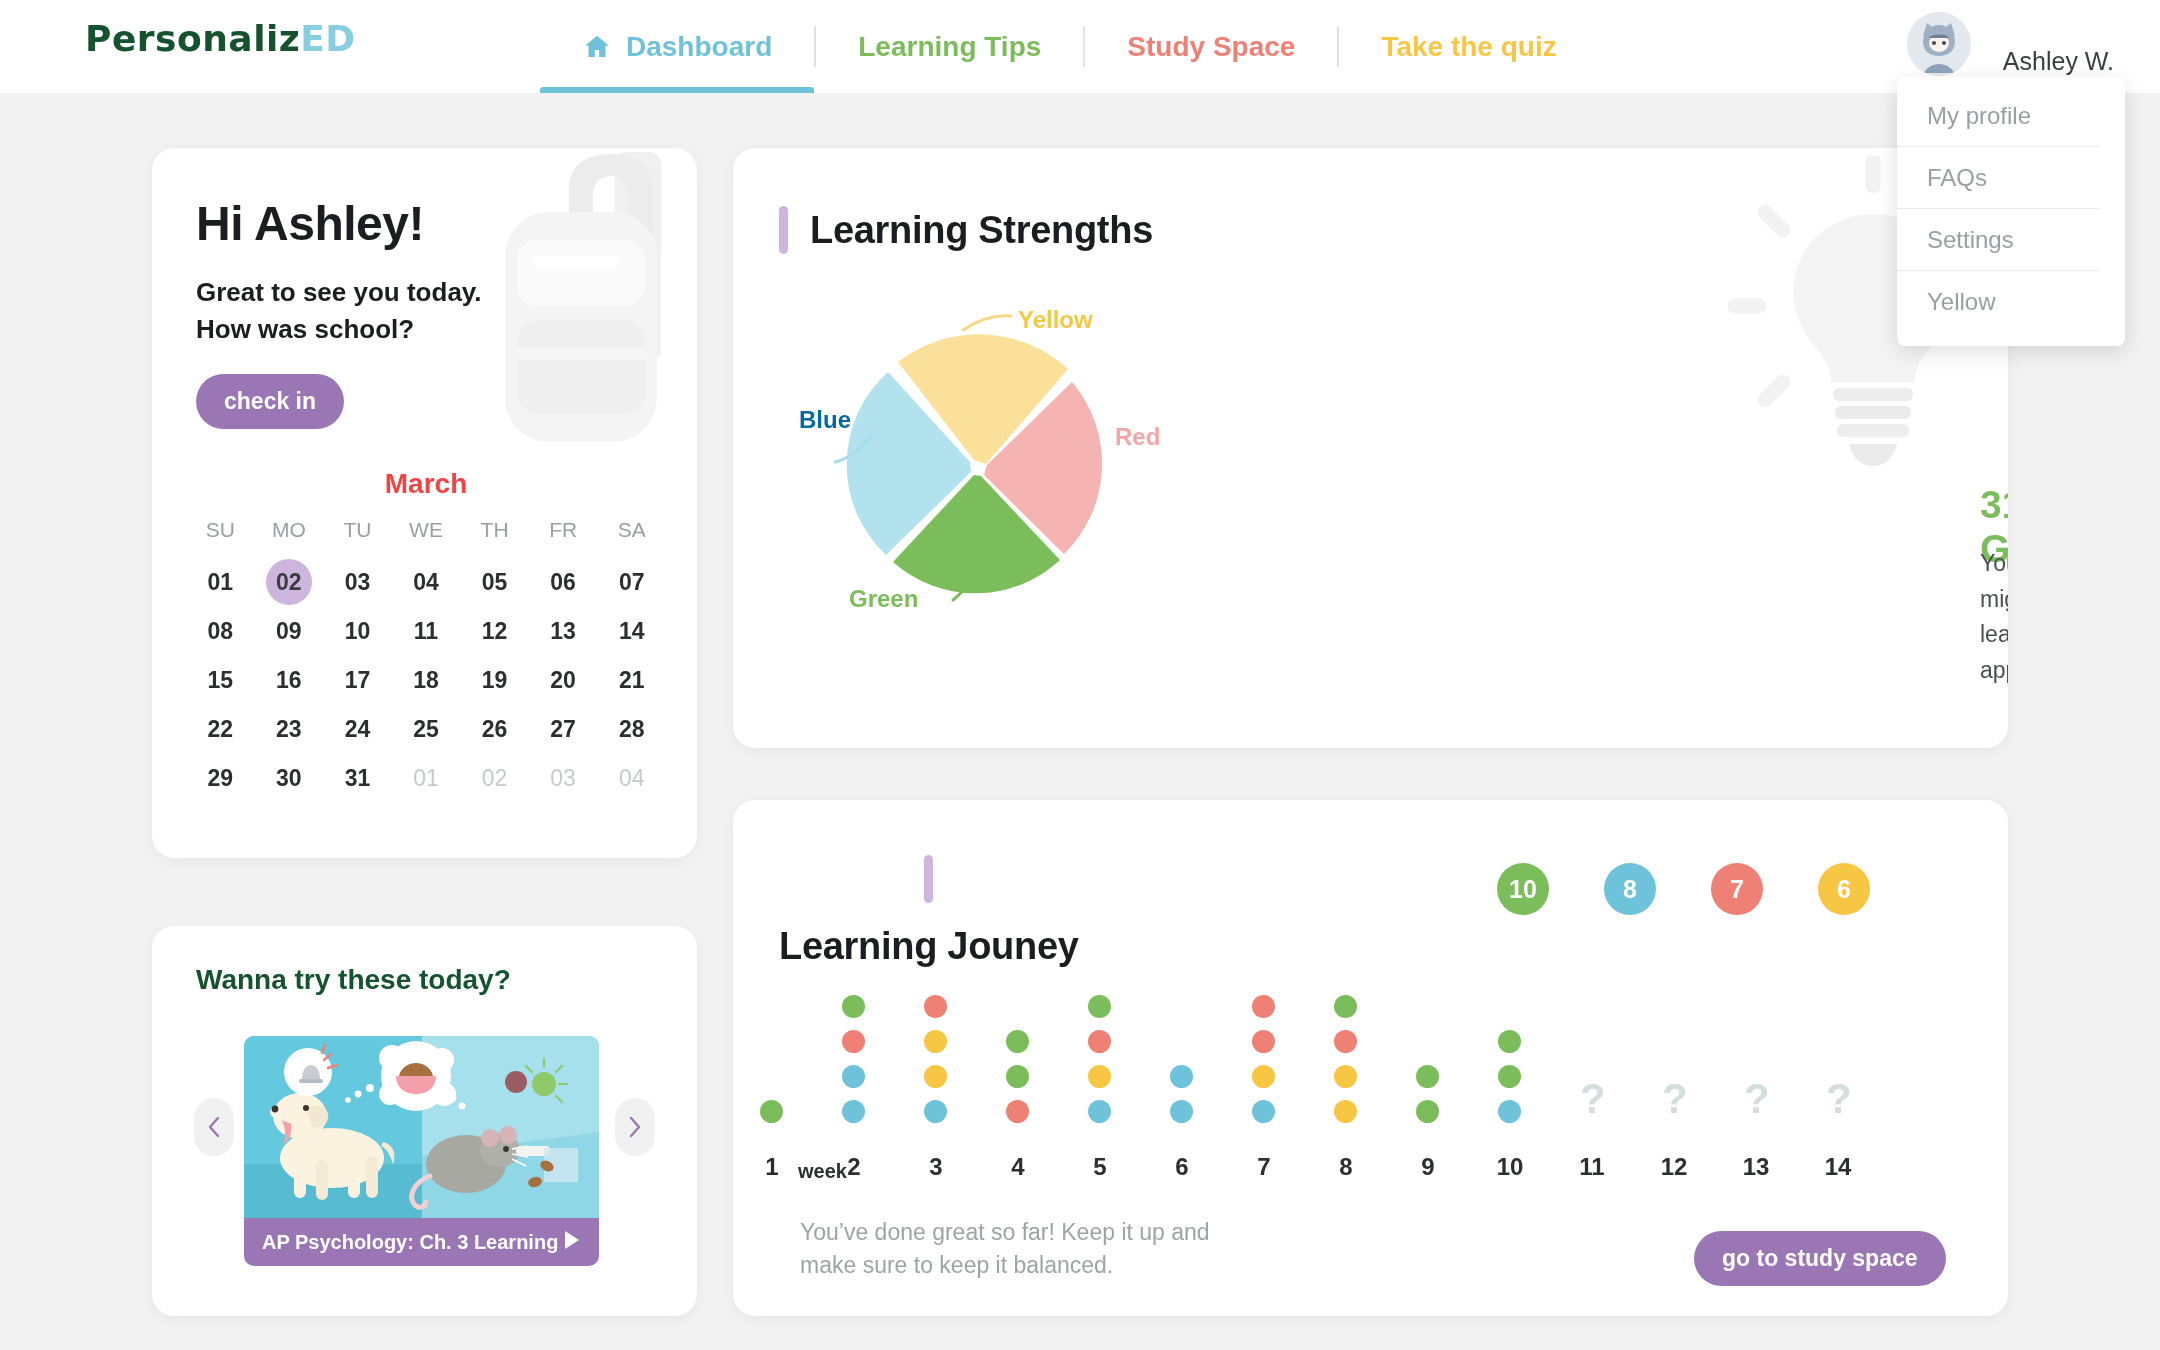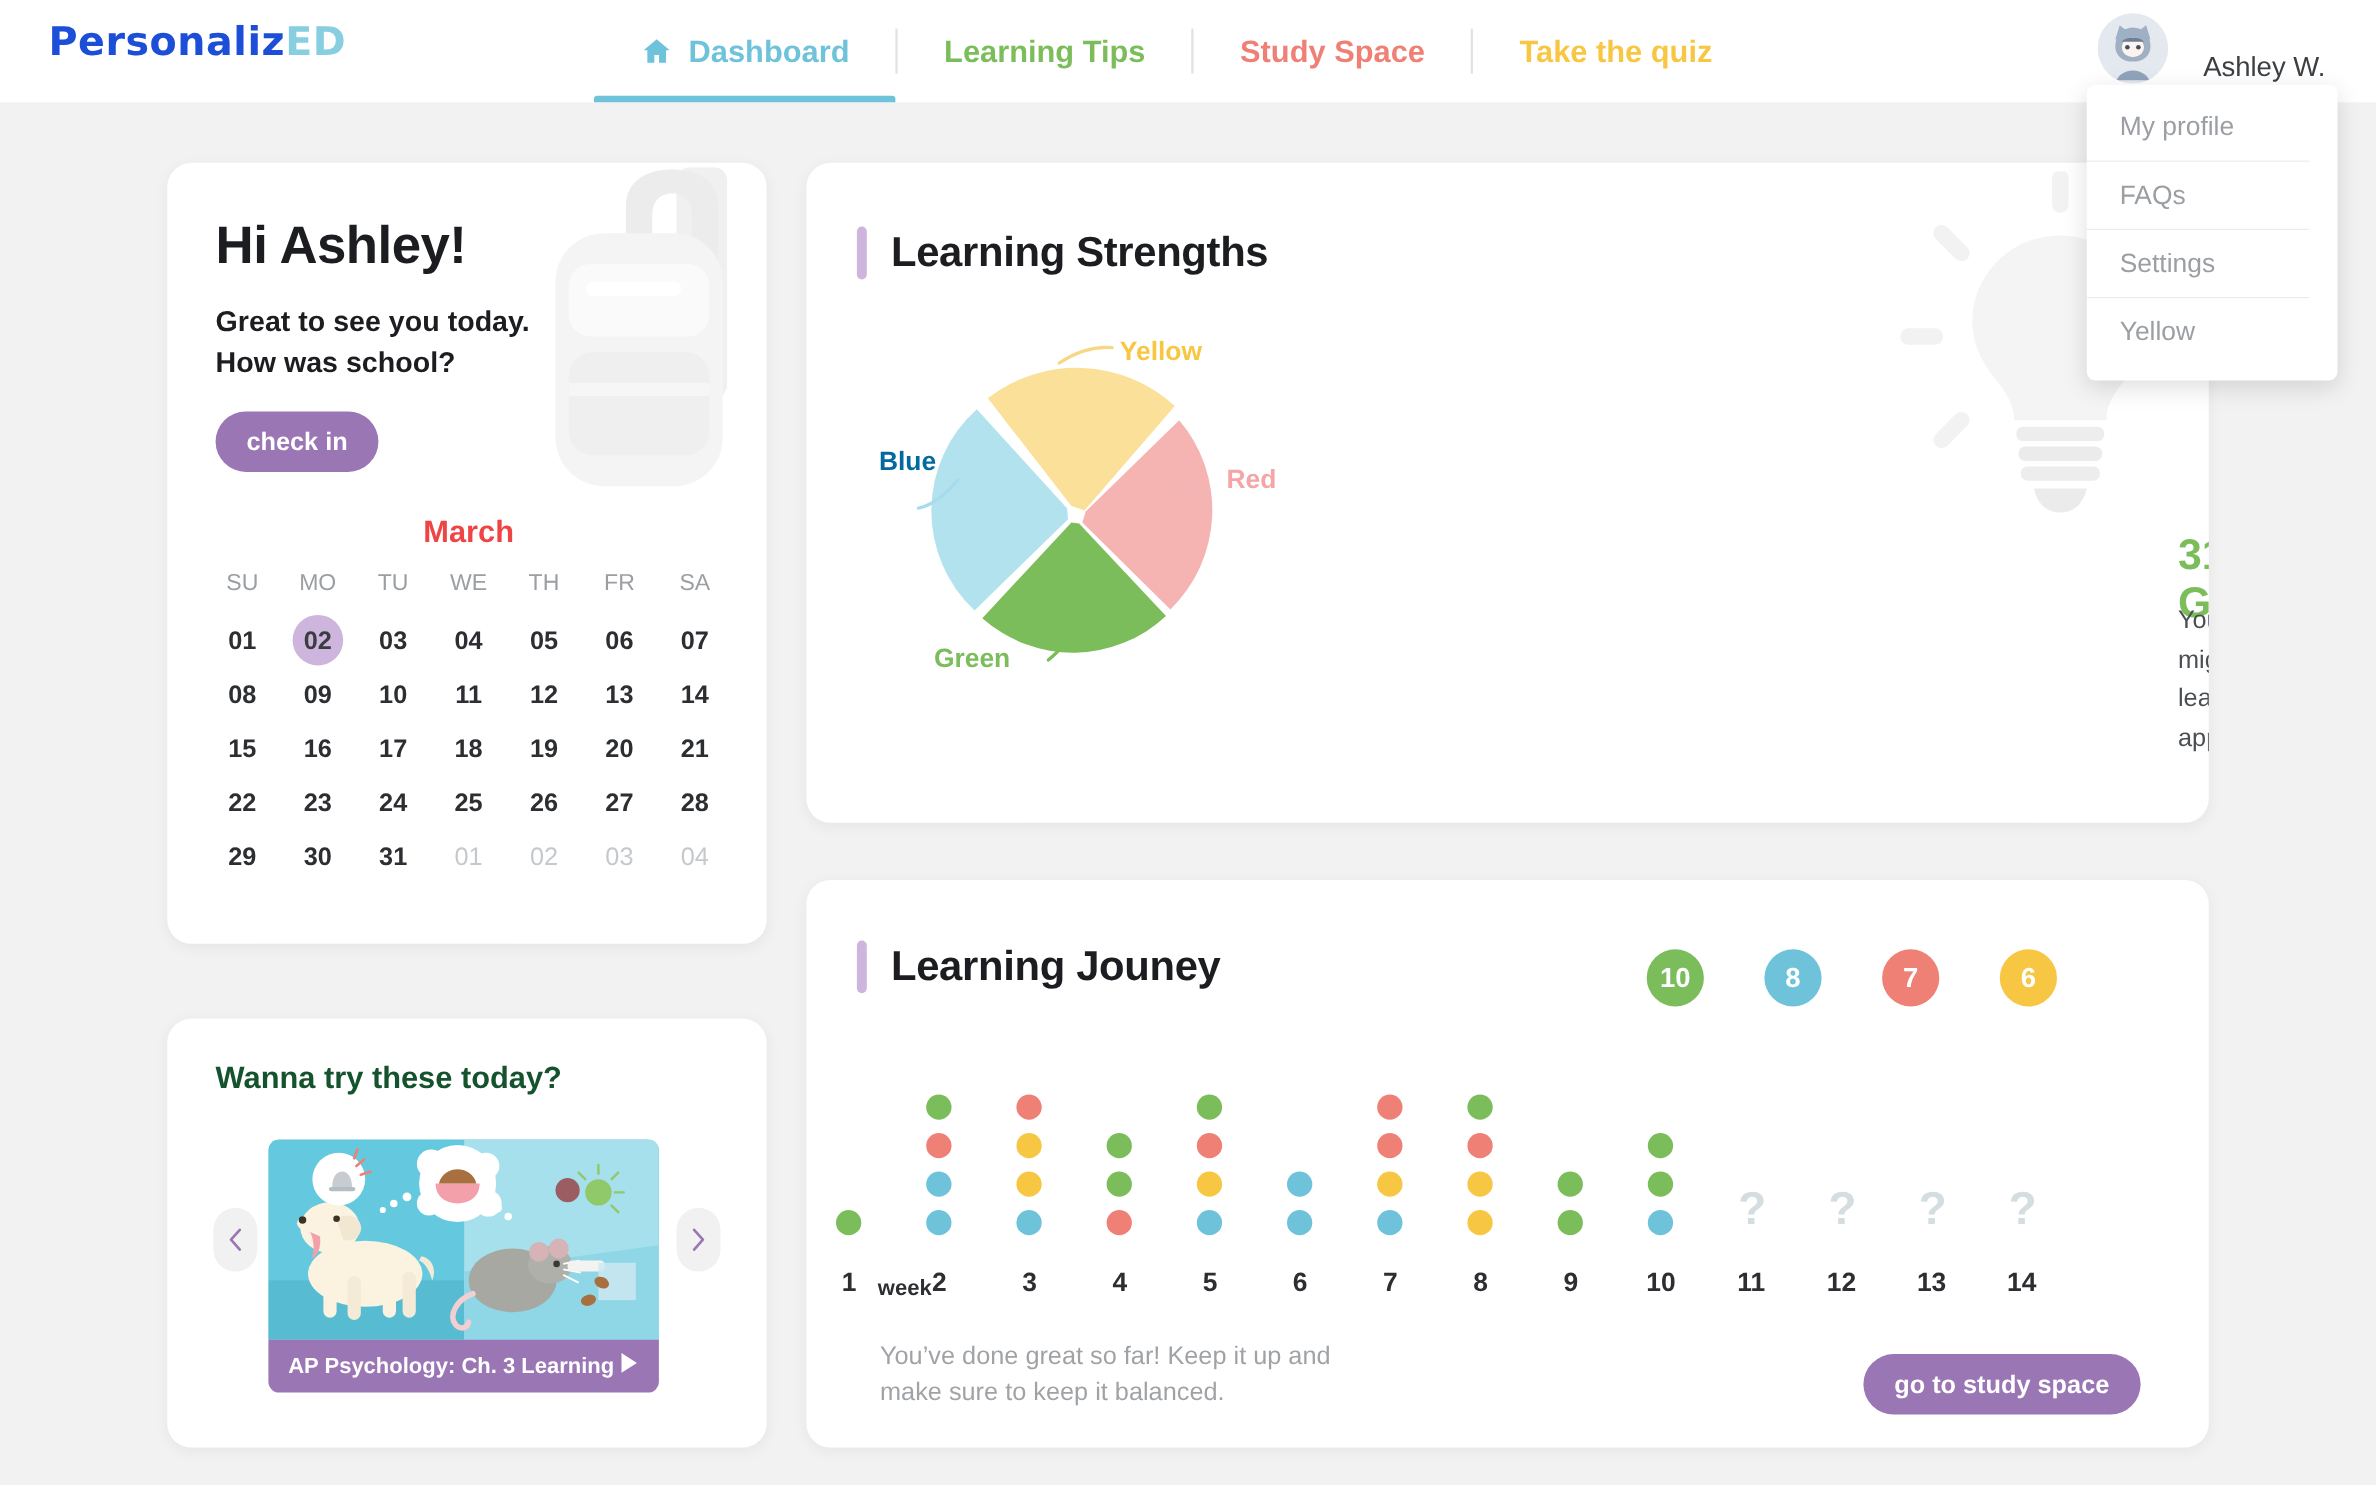--- a/index.html
+++ b/index.html
@@ -17,21 +17,21 @@
     background: #ffffff;
     display: flex; align-items: center;
     z-index: 40;
   }
   .logo {
     position: absolute; left: 44px; top: 18px;
     font-size: 36px; letter-spacing: .5px;
     font-family: "DejaVu Sans", sans-serif;
     font-weight: 600;
   }
-  .logo .p1 { color: #1d4ed8; }
+  .logo .p1 { color: #14532d; margin-left: 41px; }
   .logo .p2 { color: #87cfe0; }
 
   .navwrap {
     position: absolute; left: 540px; top: 0;
     height: 93px; display: flex; align-items: stretch;
   }
   .navitem {
     display: flex; align-items: center; justify-content: center;
     padding: 0 42px;
     font-size: 28px; font-weight: 600;
@@ -158,21 +158,21 @@
     position: absolute; left: 1247px; top: 335px;
     font-size: 39px; font-weight: 700; color: #7cbd5b;
   }
   .strength-body {
     position: absolute; left: 1247px; top: 398px; width: 510px;
     font-size: 23px; line-height: 1.55; color: #4b4e52;
   }
 
   
   #journey { left: 733px; top: 707px; width: 1275px; height: 516px; }
-  #jtitle { left: 46px; top: 55px; }
+  #jtitle { left: 46px; top: 55px; flex-direction: column; }
   .badges { position: absolute; left: 1497px; top: 770px; display: flex; gap: 55px; }
   .badge {
     width: 52px; height: 52px; border-radius: 50%;
     display: flex; align-items: center; justify-content: center;
     color: #fff; font-size: 25px; font-weight: 600;
   }
 
   .dotchart { position: absolute; left: 760px; top: 880px; }
   .weekcol { position: absolute; display: flex; flex-direction: column-reverse;
              align-items: center; gap: 12px; }

